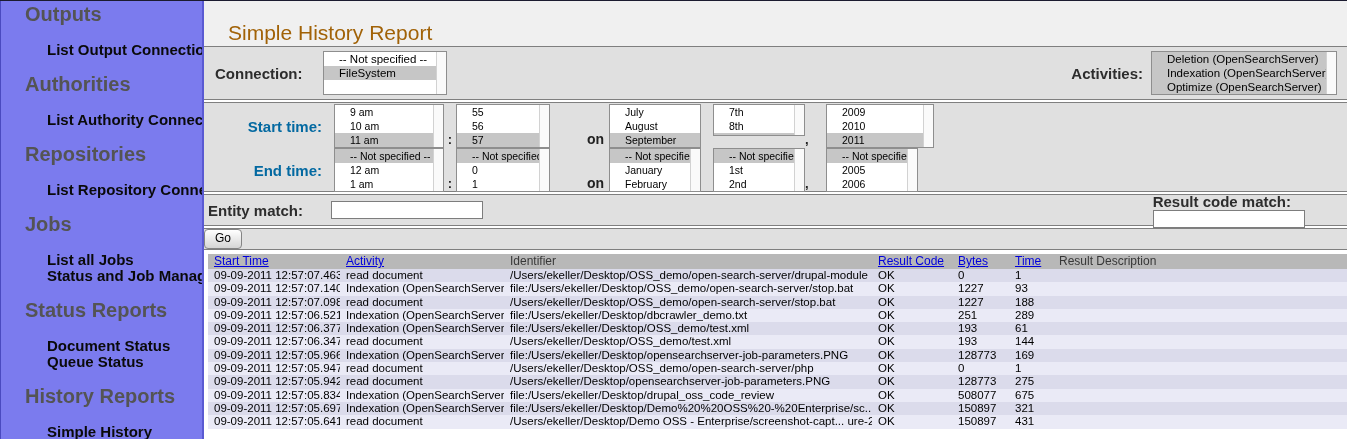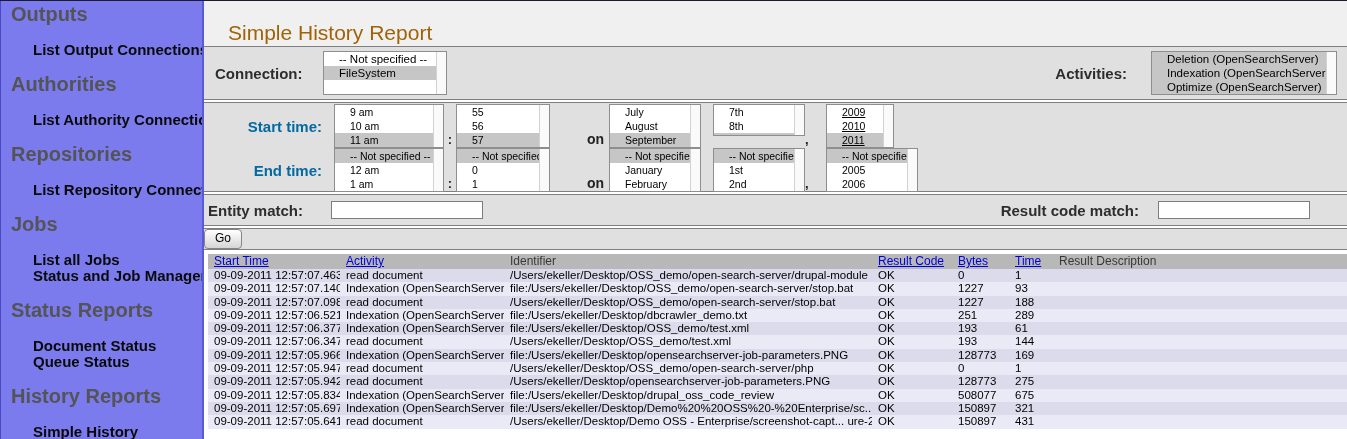--- a/index.html
+++ b/index.html
@@ -9,21 +9,21 @@
     font-family:"Liberation Sans", sans-serif;
     background:#ffffff;
   }
   .page { display:flex; width:1347px; height:439px; border-top:1px solid #1b1b30; }
 
   
   .sidebar {
     width:204px; min-width:204px; height:100%;
     background:#7b7bee;
     border-left:1px solid #4a4ac0; border-right:2px solid #5a5ad2;
-    padding:2px 0 0 10px; overflow:hidden;
+    padding:2px 0 0 24px; overflow:hidden;
   }
   .side-heading {
     font-size:20px; font-weight:bold; color:#545454;
     margin:15px 0 16px 0; line-height:23px; white-space:nowrap;
   }
   .side-heading:first-child { margin-top:0; }
   .side-link {
     font-size:15px; font-weight:bold; color:#0a0a0a;
     margin-left:22px; line-height:16px; white-space:nowrap; cursor:pointer;
   }
@@ -35,21 +35,21 @@
 
   .frow {
     background:#e0e0e0;
     border-top:1px solid #7f7f7f; border-bottom:1px solid #7f7f7f;
     margin-bottom:2px;
   }
   .frow-connection { height:54px; display:flex; align-items:center; }
   .flabel { font-weight:bold; font-size:15px; color:#2d2d2d; white-space:nowrap; }
   .flabel-conn { width:119px; padding-left:11px; }
   .activities-group { margin-left:auto; display:flex; align-items:center; padding-right:10px; }
-  .activities-group .flabel { margin-right:24px;text-align:right; }
+  .activities-group .flabel { margin-right:8px;text-align:right; }
 
   
   .lb { display:flex; background:#fff; border:1px solid #8e8e8e; overflow:hidden; }
   .lb-opts { flex:1; overflow:hidden; }
   .lb-opt { line-height:14px; font-size:11px; padding:0 15px; white-space:nowrap; overflow:hidden; color:#000; }
   .lb-opt.sel { background:#c6c6c6; }
   .lb-scroll { width:10px; background:#fafafa; border-left:1px solid #d2d2d2; }
   .frow-time .lb-opt { font-size:10.5px; }
   .lb-conn .lb-opt, .lb-act .lb-opt { font-size:11.5px; }
 
@@ -58,21 +58,21 @@
   .time-label { width:130px; text-align:right; padding-right:12px; font-weight:bold; font-size:15px; color:#0369a1; align-self:center; }
   .sep { align-self:flex-end; padding-bottom:1px; font-weight:bold; color:#222; }
   .sep-colon { width:12px; text-align:center; font-size:13px; }
   .sep-on { width:27px; text-align:center; font-size:14px;margin-left:32px; }
   .sep-comma { width:9px; text-align:left; font-size:13px; }
   .gap12 { width:12px; }
 
   .frow-entity { height:32px; display:flex; align-items:center; }
   .flabel-entity { width:127px; padding-left:4px; }
   .match-input { width:152px; height:18px; border:1px solid #7d7d7d; background:#fff; font-size:12px; padding:0 2px; }
-  .result-code-group { margin-left:auto; display:flex; align-items:center; padding-right:37px; }
+  .result-code-group { margin-left:auto; display:flex; padding-right:37px;flex-direction:column; }
   .result-code-group .flabel { margin-right:19px; }
 
   .frow-go { height:22px; display:flex; align-items:center; }
   .go-btn {
     font-family:"Liberation Sans", sans-serif;
     font-size:12px; color:#000; line-height:15px;
     padding:1px 10px 2px 10px;
     border:1px solid #848484; border-radius:4px;
     background:linear-gradient(#ffffff,#d5d5d5);
     cursor:pointer;
@@ -166,40 +166,40 @@
           <span class="sep sep-colon">:</span>
           <div class="lb" style="width: 94px; height: 44px;">
             <div class="lb-opts">
               <div class="lb-opt">55</div>
               <div class="lb-opt">56</div>
               <div class="lb-opt sel">57</div>
             </div>
             <div class="lb-scroll"></div>
           </div>
           <span class="sep sep-on">on</span>
-          <div class="lb" style="width: 92px; height: 44px;">
+          <div class="lb" style="width: 92px; height: 44px; flex-direction: column;">
             <div class="lb-opts">
               <div class="lb-opt">July</div>
               <div class="lb-opt">August</div>
               <div class="lb-opt sel">September</div>
             </div>
             <div class="lb-scroll"></div>
           </div>
           <span class="gap12"></span>
           <div class="lb" style="width: 92px; height: 32px;">
             <div class="lb-opts">
               <div class="lb-opt">7th</div>
               <div class="lb-opt">8th</div>
               <div class="lb-opt sel">9th</div>
             </div>
             <div class="lb-scroll"></div>
           </div>
           <span class="sep sep-comma">,</span>
           <span class="gap12"></span>
-          <div class="lb" style="width: 68px; height: 44px; text-decoration: underline;">
+          <div class="lb" style="width: 108px; height: 44px;">
             <div class="lb-opts">
               <div class="lb-opt">2009</div>
               <div class="lb-opt">2010</div>
               <div class="lb-opt sel">2011</div>
             </div>
             <div class="lb-scroll"></div>
           </div>
         </div>
         <div class="time-row">
           <div class="time-label">End time:</div>

